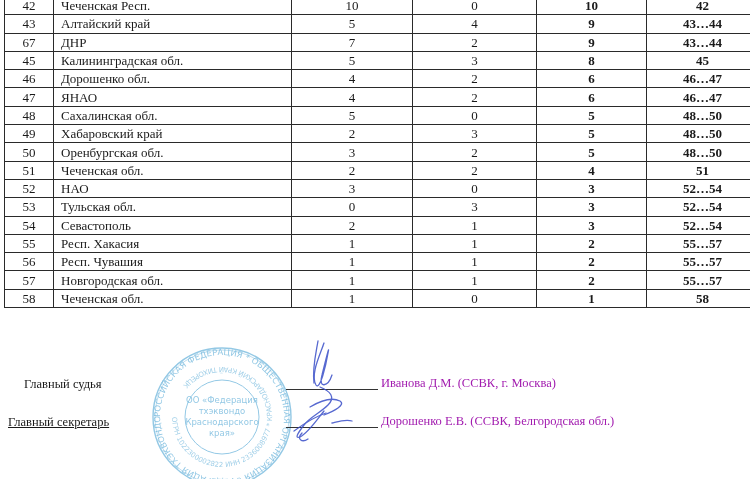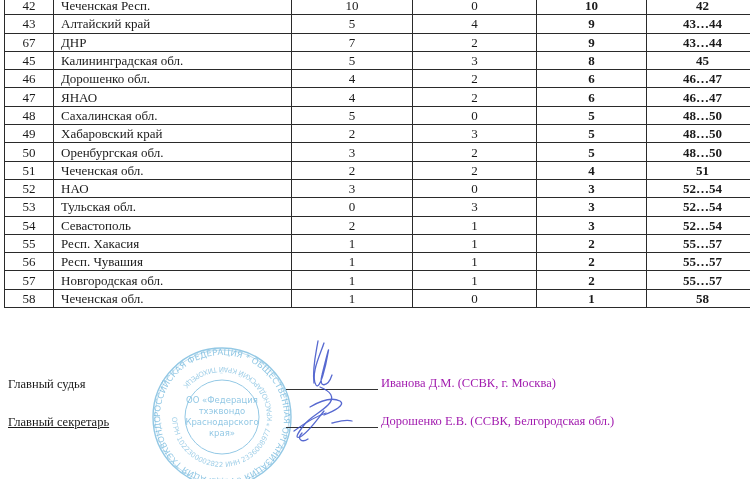--- a/index.html
+++ b/index.html
@@ -231,21 +231,21 @@
     <text><textPath href="#innerArc">ОГРН 1022300002822 ИНН 2336008977 * КРАСНОДАРСКИЙ КРАЙ ТИХОРЕЦК</textPath></text>
   </g>
   <g opacity="0.75" fill="#6fb6dc" font-family="'DejaVu Sans', sans-serif" font-size="8.5" text-anchor="middle">
     <text x="75" y="56">ОО «Федерация</text>
     <text x="75" y="67">тхэквондо</text>
     <text x="75" y="78">Краснодарского</text>
     <text x="75" y="89">края»</text>
   </g>
 </svg>
 
-<div class="sig-label" style="left:8px; top:377px;">Главный судья</div>
+<div class="sig-label" style="left:24px; top:377px;">Главный судья</div>
 <div class="sig-line" style="left:286px; top:389px; width:92px;"></div>
 <div class="sig-name" style="left:381px; top:376px;">Иванова Д.М. (ССВК, г. Москва)</div>
 
 <div class="sig-label" style="left:8px; top:415px;text-decoration:underline;">Главный секретарь</div>
 <div class="sig-line" style="left:286px; top:427px; width:92px;"></div>
 <div class="sig-name" style="left:381px; top:414px;">Дорошенко Е.В. (ССВК, Белгородская обл.)</div>
 
 <svg class="signature" viewBox="0 0 90 110">
   <g fill="none" stroke="#3a4fc8" stroke-width="1.3" stroke-linecap="round" opacity="0.85">
     <path d="M 44,8 C 40,20 30,40 36,50 C 40,56 46,30 48,18 C 50,8 46,24 42,40 C 38,54 48,52 52,40"></path>

